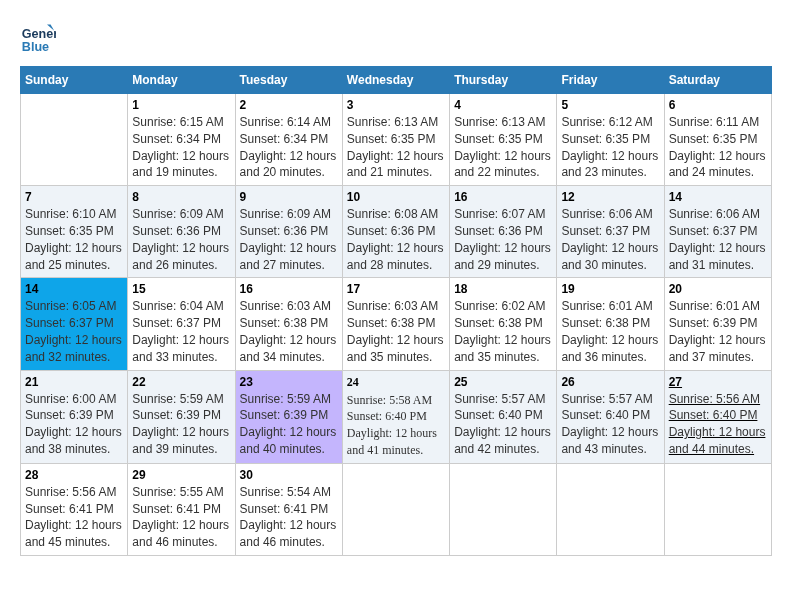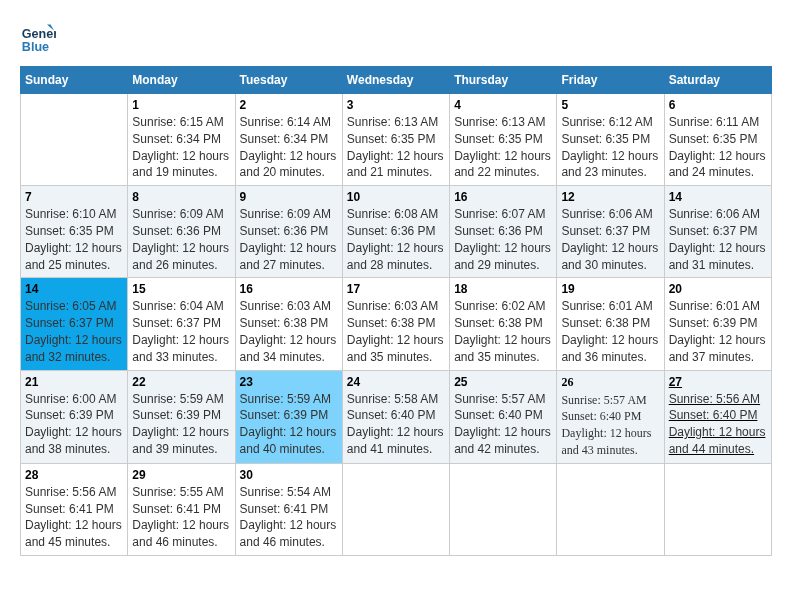--- a/index.html
+++ b/index.html
@@ -201,33 +201,33 @@
       </tr>
       <tr>
         <td style="background: rgb(238, 243, 248);">
           <span class="day-num">21</span>
           <div class="day-info">Sunrise: 6:00 AM<br>Sunset: 6:39 PM<br>Daylight: 12 hours and 38 minutes.</div>
         </td>
         <td style="background: rgb(238, 243, 248);">
           <span class="day-num">22</span>
           <div class="day-info">Sunrise: 5:59 AM<br>Sunset: 6:39 PM<br>Daylight: 12 hours and 39 minutes.</div>
         </td>
-        <td style="background: #7dd3fc;">
+        <td style="background: #c4b5fd;">
           <span class="day-num">23</span>
           <div class="day-info">Sunrise: 5:59 AM<br>Sunset: 6:39 PM<br>Daylight: 12 hours and 40 minutes.</div>
         </td>
-        <td style="background: rgb(238, 243, 248);">
+        <td style="background: rgb(238, 243, 248); font-family: Liberation Serif, serif;">
           <span class="day-num">24</span>
           <div class="day-info">Sunrise: 5:58 AM<br>Sunset: 6:40 PM<br>Daylight: 12 hours and 41 minutes.</div>
         </td>
         <td style="background: rgb(238, 243, 248);">
           <span class="day-num">25</span>
           <div class="day-info">Sunrise: 5:57 AM<br>Sunset: 6:40 PM<br>Daylight: 12 hours and 42 minutes.</div>
         </td>
-        <td style="background: rgb(238, 243, 248); font-family: Liberation Serif, serif;">
+        <td style="background: rgb(238, 243, 248);">
           <span class="day-num">26</span>
           <div class="day-info">Sunrise: 5:57 AM<br>Sunset: 6:40 PM<br>Daylight: 12 hours and 43 minutes.</div>
         </td>
         <td style="background: rgb(238, 243, 248); text-decoration: underline;">
           <span class="day-num">27</span>
           <div class="day-info">Sunrise: 5:56 AM<br>Sunset: 6:40 PM<br>Daylight: 12 hours and 44 minutes.</div>
         </td>
       </tr>
       <tr>
         <td style="background: rgb(255, 255, 255);">

